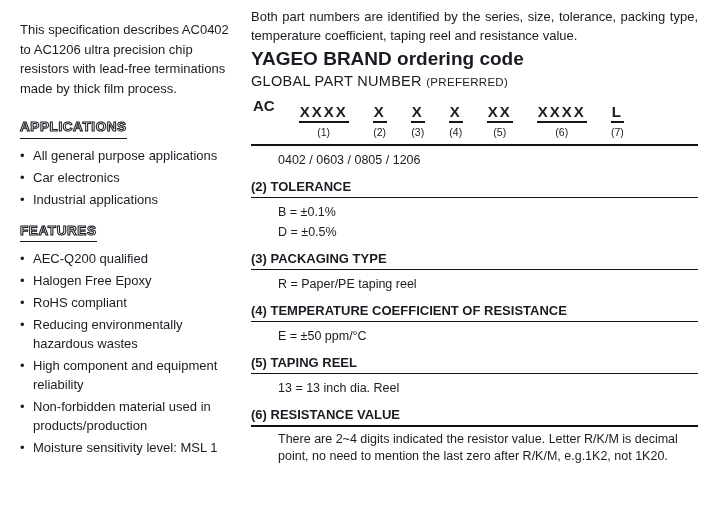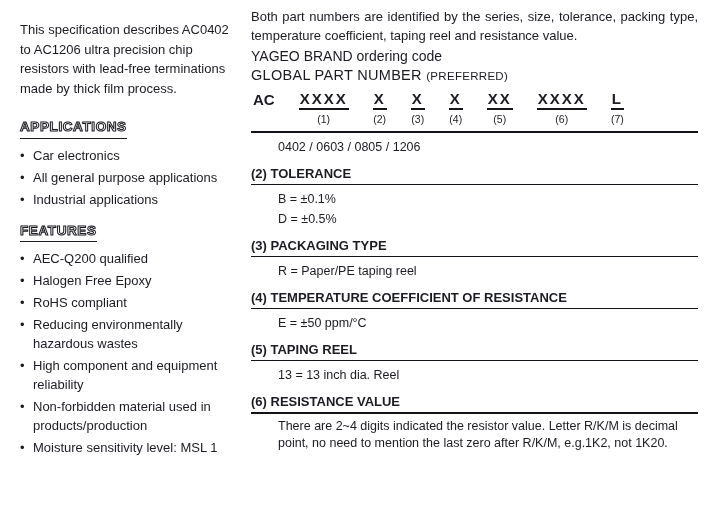--- a/index.html
+++ b/index.html
@@ -18,47 +18,47 @@
     color:#ffffff;-webkit-text-stroke:1px #1b1b22;
     text-shadow:0 0 1px #1b1b22;
     border-bottom:1.6px solid #1b1b22;padding-bottom:1px;
   }
   ul.blist{list-style:none;margin:0;padding:0;font-size:13px;line-height:19px;}
   ul.blist li{position:relative;padding-left:13px;margin-bottom:3px;}
   ul.blist li::before{content:"•";position:absolute;left:0;top:0;}
   
   .right{flex:1;min-width:0;}
   .r-intro{margin:0 0 3px 0;font-size:13px;line-height:18.5px;text-align:justify;}
-  .ordering{font-size:14px;font-weight:normal;margin:1px 0 3px 0;}
+  .ordering{font-size:19px;font-weight:bold;margin:1px 0 3px 0;}
   .gpn{font-size:14.5px;font-weight:normal;letter-spacing:.3px;margin:2px 0 8px 0;}
   .gpn .pref{font-size:11.5px;}
   .pn-row{display:flex;align-items:flex-start;gap:24px;margin:0 0 6px 2px;font-weight:bold;font-size:15px;}
   .pn-prefix{line-height:17px;}
-  .pn-group{text-align:center;}
+  .pn-group{text-align:center;margin-top:7px;}
   .pn-text{display:block;line-height:16px;letter-spacing:2px;padding:0 1px 1px 1px;border-bottom:2px solid #15151b;}
   .pn-num{display:block;font-size:10.5px;font-weight:normal;padding-top:3px;letter-spacing:0;}
   .sections{border-top:2px solid #111318;margin-top:4px;}
   .sec-head{font-size:13px;font-weight:bold;line-height:14px;padding:6px 0 3px 0;border-bottom:1px solid #111318;}
   .sec-head.thick{border-bottom-width:2px;}
   .sec-body{padding:4px 0 4px 27px;font-size:12.5px;}
   .sec-line{line-height:20px;}
   .sec-p{margin:0 0 3px 0;line-height:17px;}
 </style>
 </head>
 <body>
 
 <div class="page">
 
   <div class="left">
     <p class="intro">This specification describes AC0402 to AC1206 ultra precision chip resistors with lead-free terminations made by thick film process.</p>
 
     <span class="subhead">APPLICATIONS</span>
     <ul class="blist">
+      <li>All general purpose applications</li>
       <li>Car electronics</li>
-      <li>All general purpose applications</li>
       <li>Industrial applications</li>
     </ul>
 
     <span class="subhead">FEATURES</span>
     <ul class="blist">
       <li>AEC-Q200 qualified</li>
       <li>Halogen Free Epoxy</li>
       <li>RoHS compliant</li>
       <li>Reducing environmentally hazardous wastes</li>
       <li>High component and equipment reliability</li>

